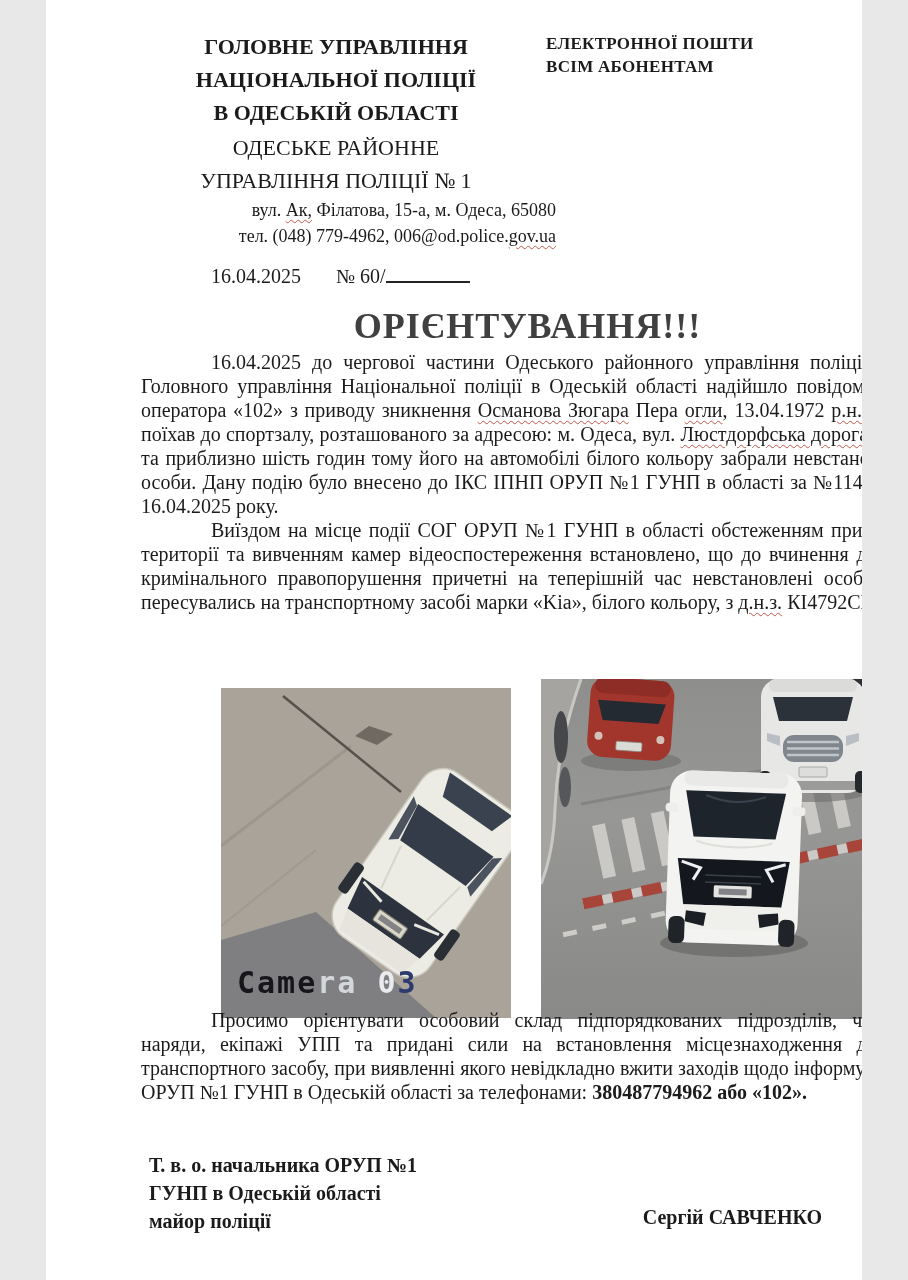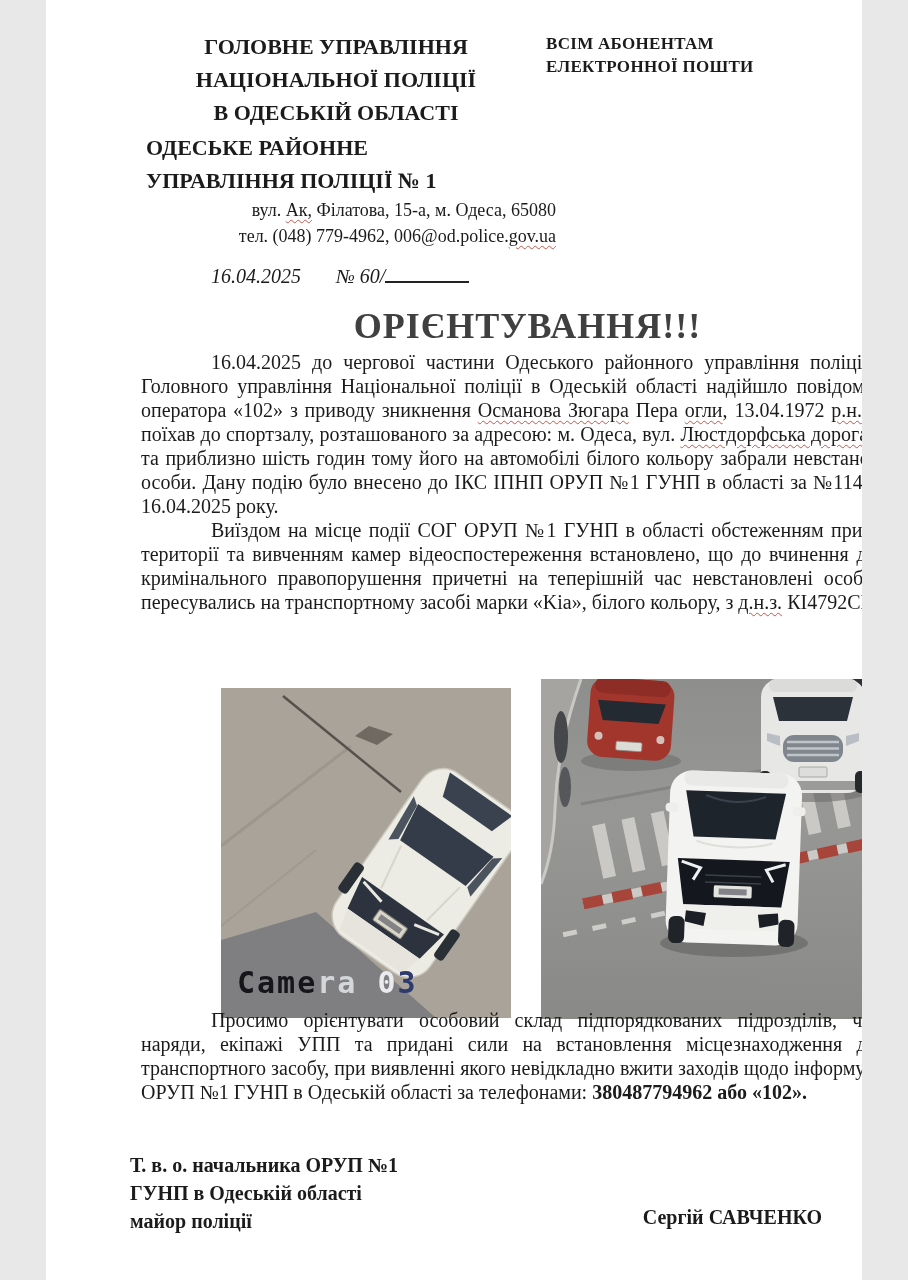--- a/index.html
+++ b/index.html
@@ -3,43 +3,43 @@
 <meta charset="utf-8">
 <style>
   html,body { margin:0; padding:0; background:#e8e8e8; }
   .page {
     position:relative; width:816px; height:1280px; margin:0 auto;
     background:#ffffff; overflow:hidden;
     font-family:"Liberation Serif","DejaVu Serif",serif; color:#1b1b1b;
   }
   .org-block   { position:absolute; left:100px; top:30px;  width:380px; text-align:center;
                  font-weight:bold; font-size:22px; line-height:33px; }
-  .suborg-block{ position:absolute; left:100px; top:131px; width:380px; 
-                 font-weight:bold; font-size:22px; line-height:33px; }
+  .suborg-block{ position:absolute; left:100px; top:131px; width:380px; text-align:center;
+                 font-weight:normal; font-size:22px; line-height:33px; }
   .addr-block  { position:absolute; left:70px;  top:197px; width:440px; text-align:right;
                  font-size:18px; line-height:26px; }
   .recipient   { position:absolute; left:500px; top:32px;  width:270px;
                  font-weight:bold; font-size:17px; line-height:23px; letter-spacing:.3px; }
-  .dateline    { position:absolute; left:165px; top:262px; font-size:20px;font-style:italic; }
+  .dateline    { position:absolute; left:165px; top:262px; font-size:20px; }
   .dateline .num { margin-left:30px; }
   .blank-line  { display:inline-block; width:84px; height:19px;
                  border-bottom:2px solid #222; vertical-align:baseline; }
   .doc-title   { position:absolute; left:95px; top:305px; width:773px; text-align:center;
                  font-size:36px; font-weight:bold; color:#404040; letter-spacing:1px; }
   .body-top    { position:absolute; left:95px; top:350px;  width:773px; }
   .body-bottom { position:absolute; left:95px; top:1008px; width:773px; }
   .para { margin:0; font-size:20px; line-height:24px; text-align:justify; text-indent:70px; }
   .sq { text-decoration:underline; text-decoration-style:wavy;
         text-decoration-color:#c4584a; text-decoration-thickness:1px; text-underline-offset:3px; }
   .b  { font-weight:bold; }
   .photo { position:absolute; display:block; }
   .photo-left  { left:135px; top:672px; width:290px; height:330px; }
   .photo-right { left:455px; top:663px; width:400px; height:340px; }
   .photo svg { display:block; width:100%; height:100%; }
-  .sig-left  { position:absolute; left:84px; top:1151px; font-weight:bold;
+  .sig-left  { position:absolute; left:103px; top:1151px; font-weight:bold;
                font-size:20px; line-height:28px; }
   .sig-name  { position:absolute; right:40px; top:1206px; font-weight:bold; font-size:20px; }
   .cam-text { font-family:"DejaVu Sans Mono",monospace; font-size:30px; font-weight:bold;
               letter-spacing:2px; }
 </style>
 </head>
 <body>
 
 <div class="page">
 
@@ -47,22 +47,22 @@
     <div>ГОЛОВНЕ УПРАВЛІННЯ</div>
     <div>НАЦІОНАЛЬНОЇ ПОЛІЦІЇ</div>
     <div>В ОДЕСЬКІЙ ОБЛАСТІ</div>
   </div>
   <div class="suborg-block">
     <div>ОДЕСЬКЕ РАЙОННЕ</div>
     <div>УПРАВЛІННЯ ПОЛІЦІЇ № 1</div>
   </div>
 
   <div class="recipient">
+    <div>ЕЛЕКТРОННОЇ ПОШТИ</div>
     <div>ВСІМ АБОНЕНТАМ</div>
-    <div>ЕЛЕКТРОННОЇ ПОШТИ</div>
   </div>
 
   <div class="addr-block">
     <div><span>вул. </span><span class="sq">Ак,</span><span> Філатова, 15-а, м. Одеса, 65080</span></div>
     <div><span>тел. (048) 779-4962, 006@od.police.</span><span class="sq">gov.ua</span></div>
   </div>
 
   <div class="dateline">
     <span>16.04.2025</span>
     <span class="num">№ 60/</span><span class="blank-line"></span>

